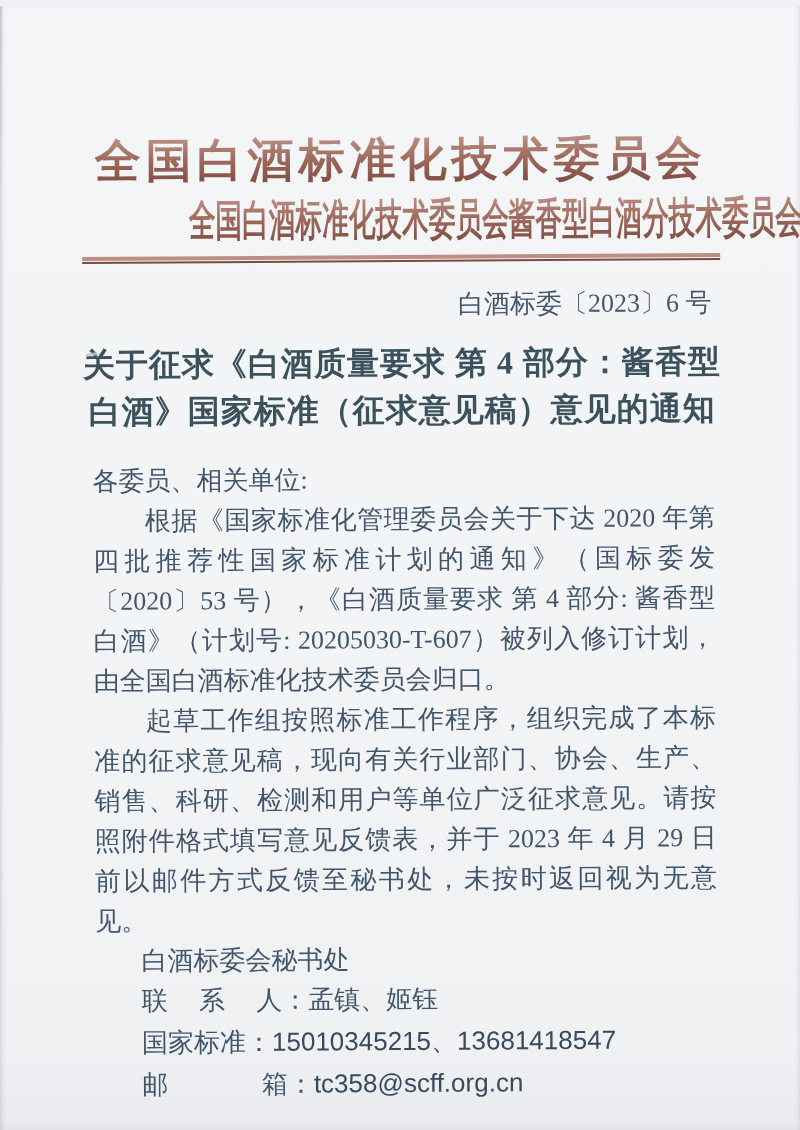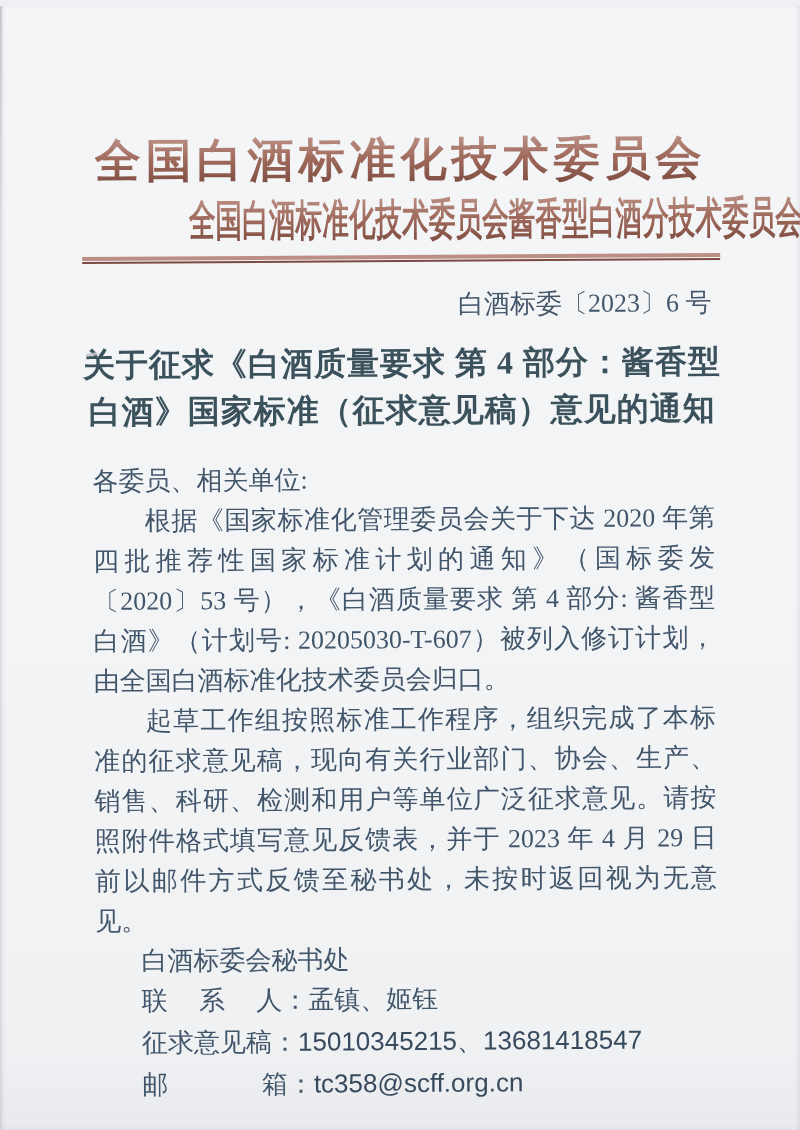--- a/index.html
+++ b/index.html
@@ -148,21 +148,21 @@
 
       <p class="para">起草工作组按照标准工作程序，组织完成了本标准的征求意见稿，现向有关行业部门、协会、生产、销售、科研、检测和用户等单位广泛征求意见。请按照附件格式填写意见反馈表，并于 2023 年 4 月 29 日前以邮件方式反馈至秘书处，未按时返回视为无意见。</p>
 
       <p class="signoff">白酒标委会秘书处</p>
 
       <div class="contact">
         <span class="clabel">联  系  人：</span><span>孟镇、姬钰</span>
       </div>
 
       <div class="contact">
-        <span class="clabel">征求意见稿：</span><span class="cvalue-sans">15010345215、13681418547</span>
+        <span class="clabel">国家标准：</span><span class="cvalue-sans">15010345215、13681418547</span>
       </div>
 
       <div class="contact">
         <span class="clabel">邮      箱：</span><span class="cvalue-sans">tc358@scff.org.cn</span>
       </div>
     </div>
 
     <div class="smudge"></div>
   </div>
 </div>

